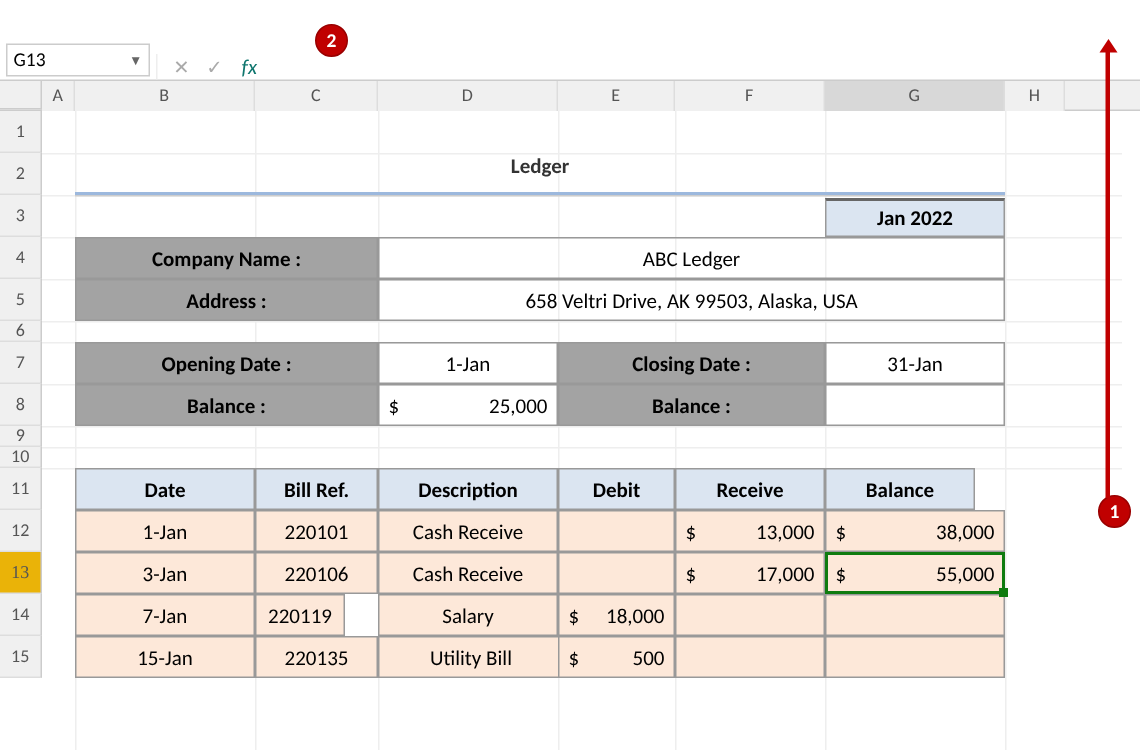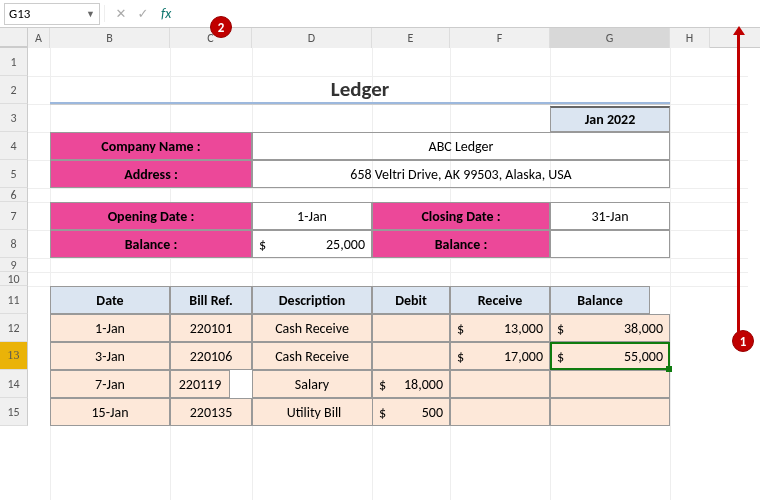--- a/index.html
+++ b/index.html
@@ -1,19 +1,19 @@
 <!DOCTYPE html>
 <html><head>
 <meta charset="utf-8">
 <style>
 * { box-sizing: border-box; margin: 0; padding: 0; }
 body { font-family: Calibri, Arial, sans-serif; font-size: 14px; background: #fff; width: 760px; height: 500px; overflow: hidden; position: relative; }
 
 
-.ribbon-bar { display: flex; align-items: center; height: 28px; border-bottom: 1px solid #ccc; background: #fff; }
+.ribbon-bar { display: flex; align-items: flex-end; height: 28px; border-bottom: 1px solid #ccc; background: #fff; margin-top: 26px; }
 .name-box { width: 96px; height: 22px; border: 1px solid #ccc; margin: 2px 4px; display: flex; align-items: center; justify-content: space-between; padding: 0 4px; font-size: 13px; }
 .name-box .dd { font-size: 9px; color: #666; }
 .fb-btns { display: flex; align-items: center; gap: 2px; padding: 0 6px; border-left: 1px solid #eee; color: #aaa; }
 .fb-btn { width: 20px; text-align: center; font-size: 13px; }
 .fx { font-style: italic; color: #0f766e; padding: 0 6px; }
 .formula-wrap { flex: 1; height: 22px; border: 2px solid #c00000; margin: 1px 24px 1px 0; display: flex; align-items: center; padding: 0 6px; font-size: 13px; background: #fff; }
 
 
 .grid { position: relative; }
 .col-headers { display: flex; height: 20px; background: #f0f0f0; border-bottom: 1px solid #ccc; }
@@ -28,28 +28,28 @@
 .cells { position: absolute; left: 28px; top: 20px; }
 
 
 .wA { width: 22px; } .wB { width: 120px; } .wC { width: 82px; } .wD { width: 120px; } .wE { width: 78px; } .wF { width: 100px; } .wG { width: 120px; } .wH { width: 40px; }
 
 
 .gridline-v { position: absolute; top: 0; height: 480px; border-left: 1px solid #eee; }
 .gridline-h { position: absolute; left: 0; width: 720px; border-top: 1px solid #eee; }
 
 
-.ledger-title { position: absolute; left: 22px; top: 28px; width: 620px; height: 28px; text-align: center; font-size: 21px; font-weight: bold; color: #333; }
+.ledger-title { position: absolute; left: 22px; top: 28px; width: 620px; height: 28px; text-align: center; font-size: 14px; font-weight: bold; color: #333; }
 .ledger-underline { position: absolute; left: 22px; top: 54px; width: 620px; border-top: 2px solid #9cb8dd; border-bottom: 1px solid #ccc; height: 3px; }
 
 .cell { position: absolute; height: 28px; display: flex; align-items: center; padding: 0 6px; font-size: 14px; border: 1px solid #999; }
 .center { justify-content: center; }
 .bold { font-weight: bold; }
 
-.bg-green { background: #ec4899; text-align: right; }
+.bg-green { background: #a3a3a3; text-align: right; }
 .bg-orange { background: #fde8d9; }
 .bg-blue2 { background: #dbe5f1; }
 
 
 .jan-hdr { position: absolute; left: 522px; top: 58px; width: 120px; height: 26px; background: #dbe5f1; border: 1px solid #999; border-top: 2px solid #666; display: flex; align-items: center; justify-content: center; font-weight: bold; }
 
 
 .curcell { justify-content: space-between; }
 
 

